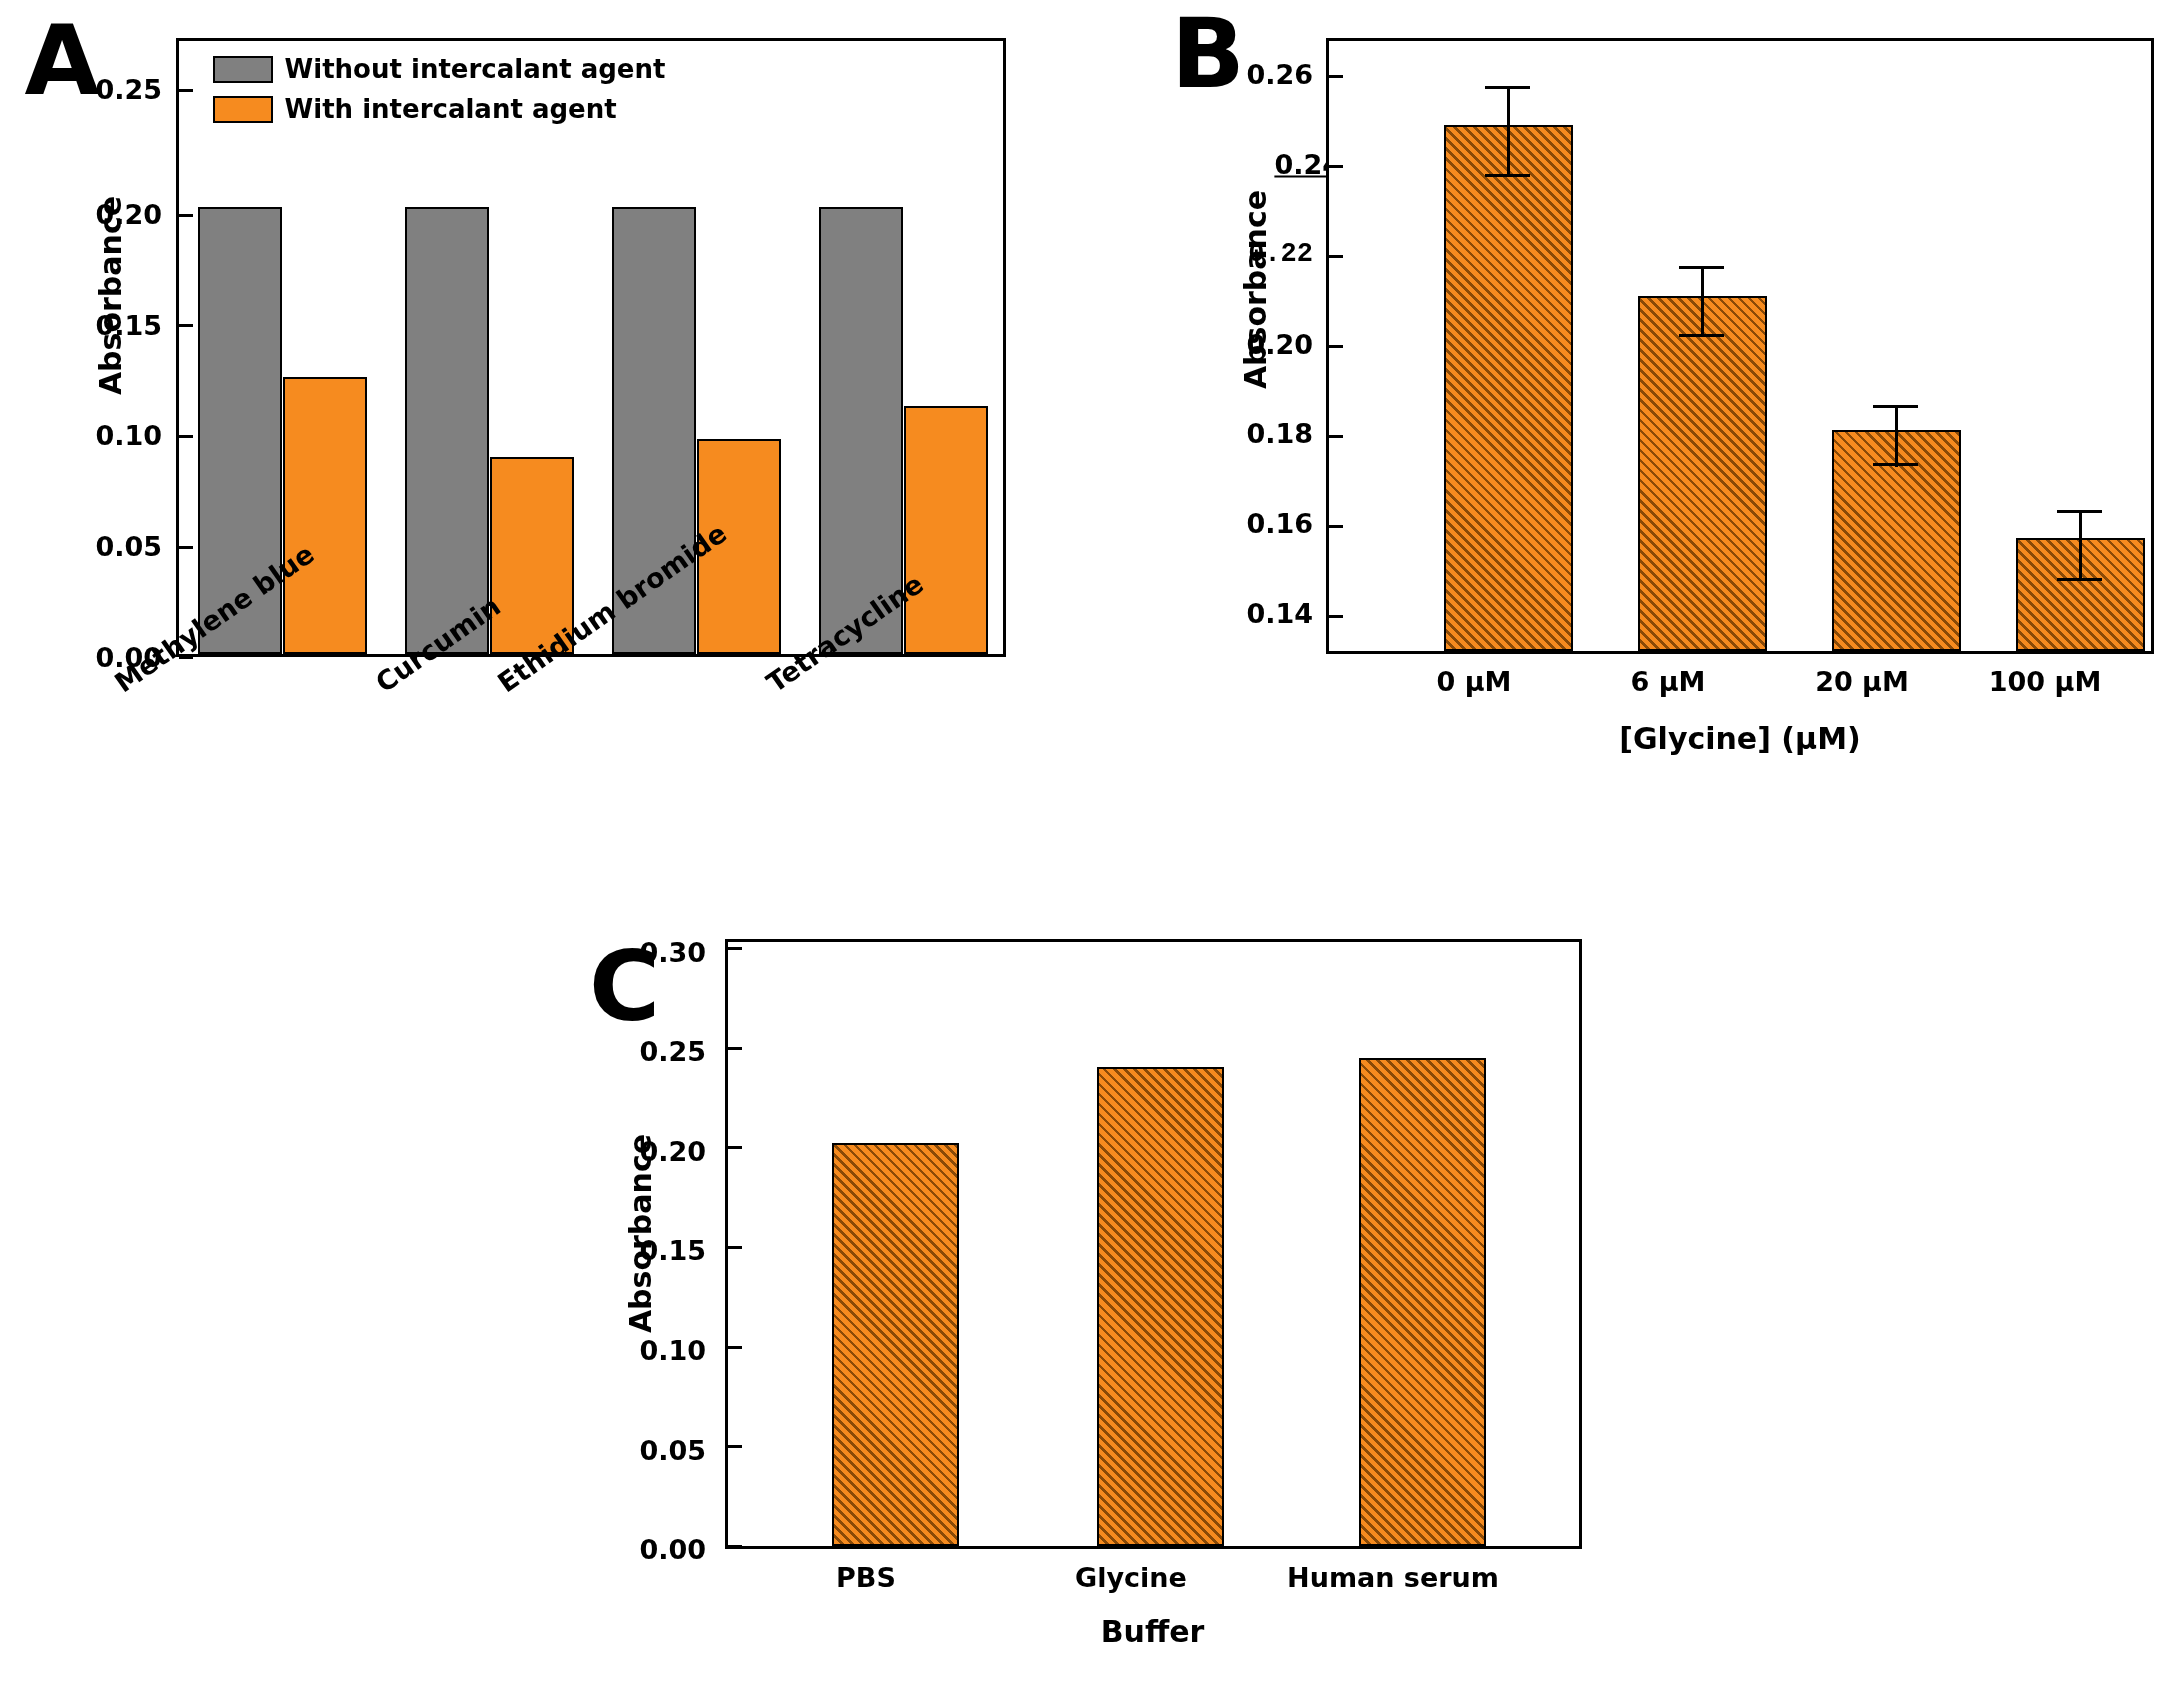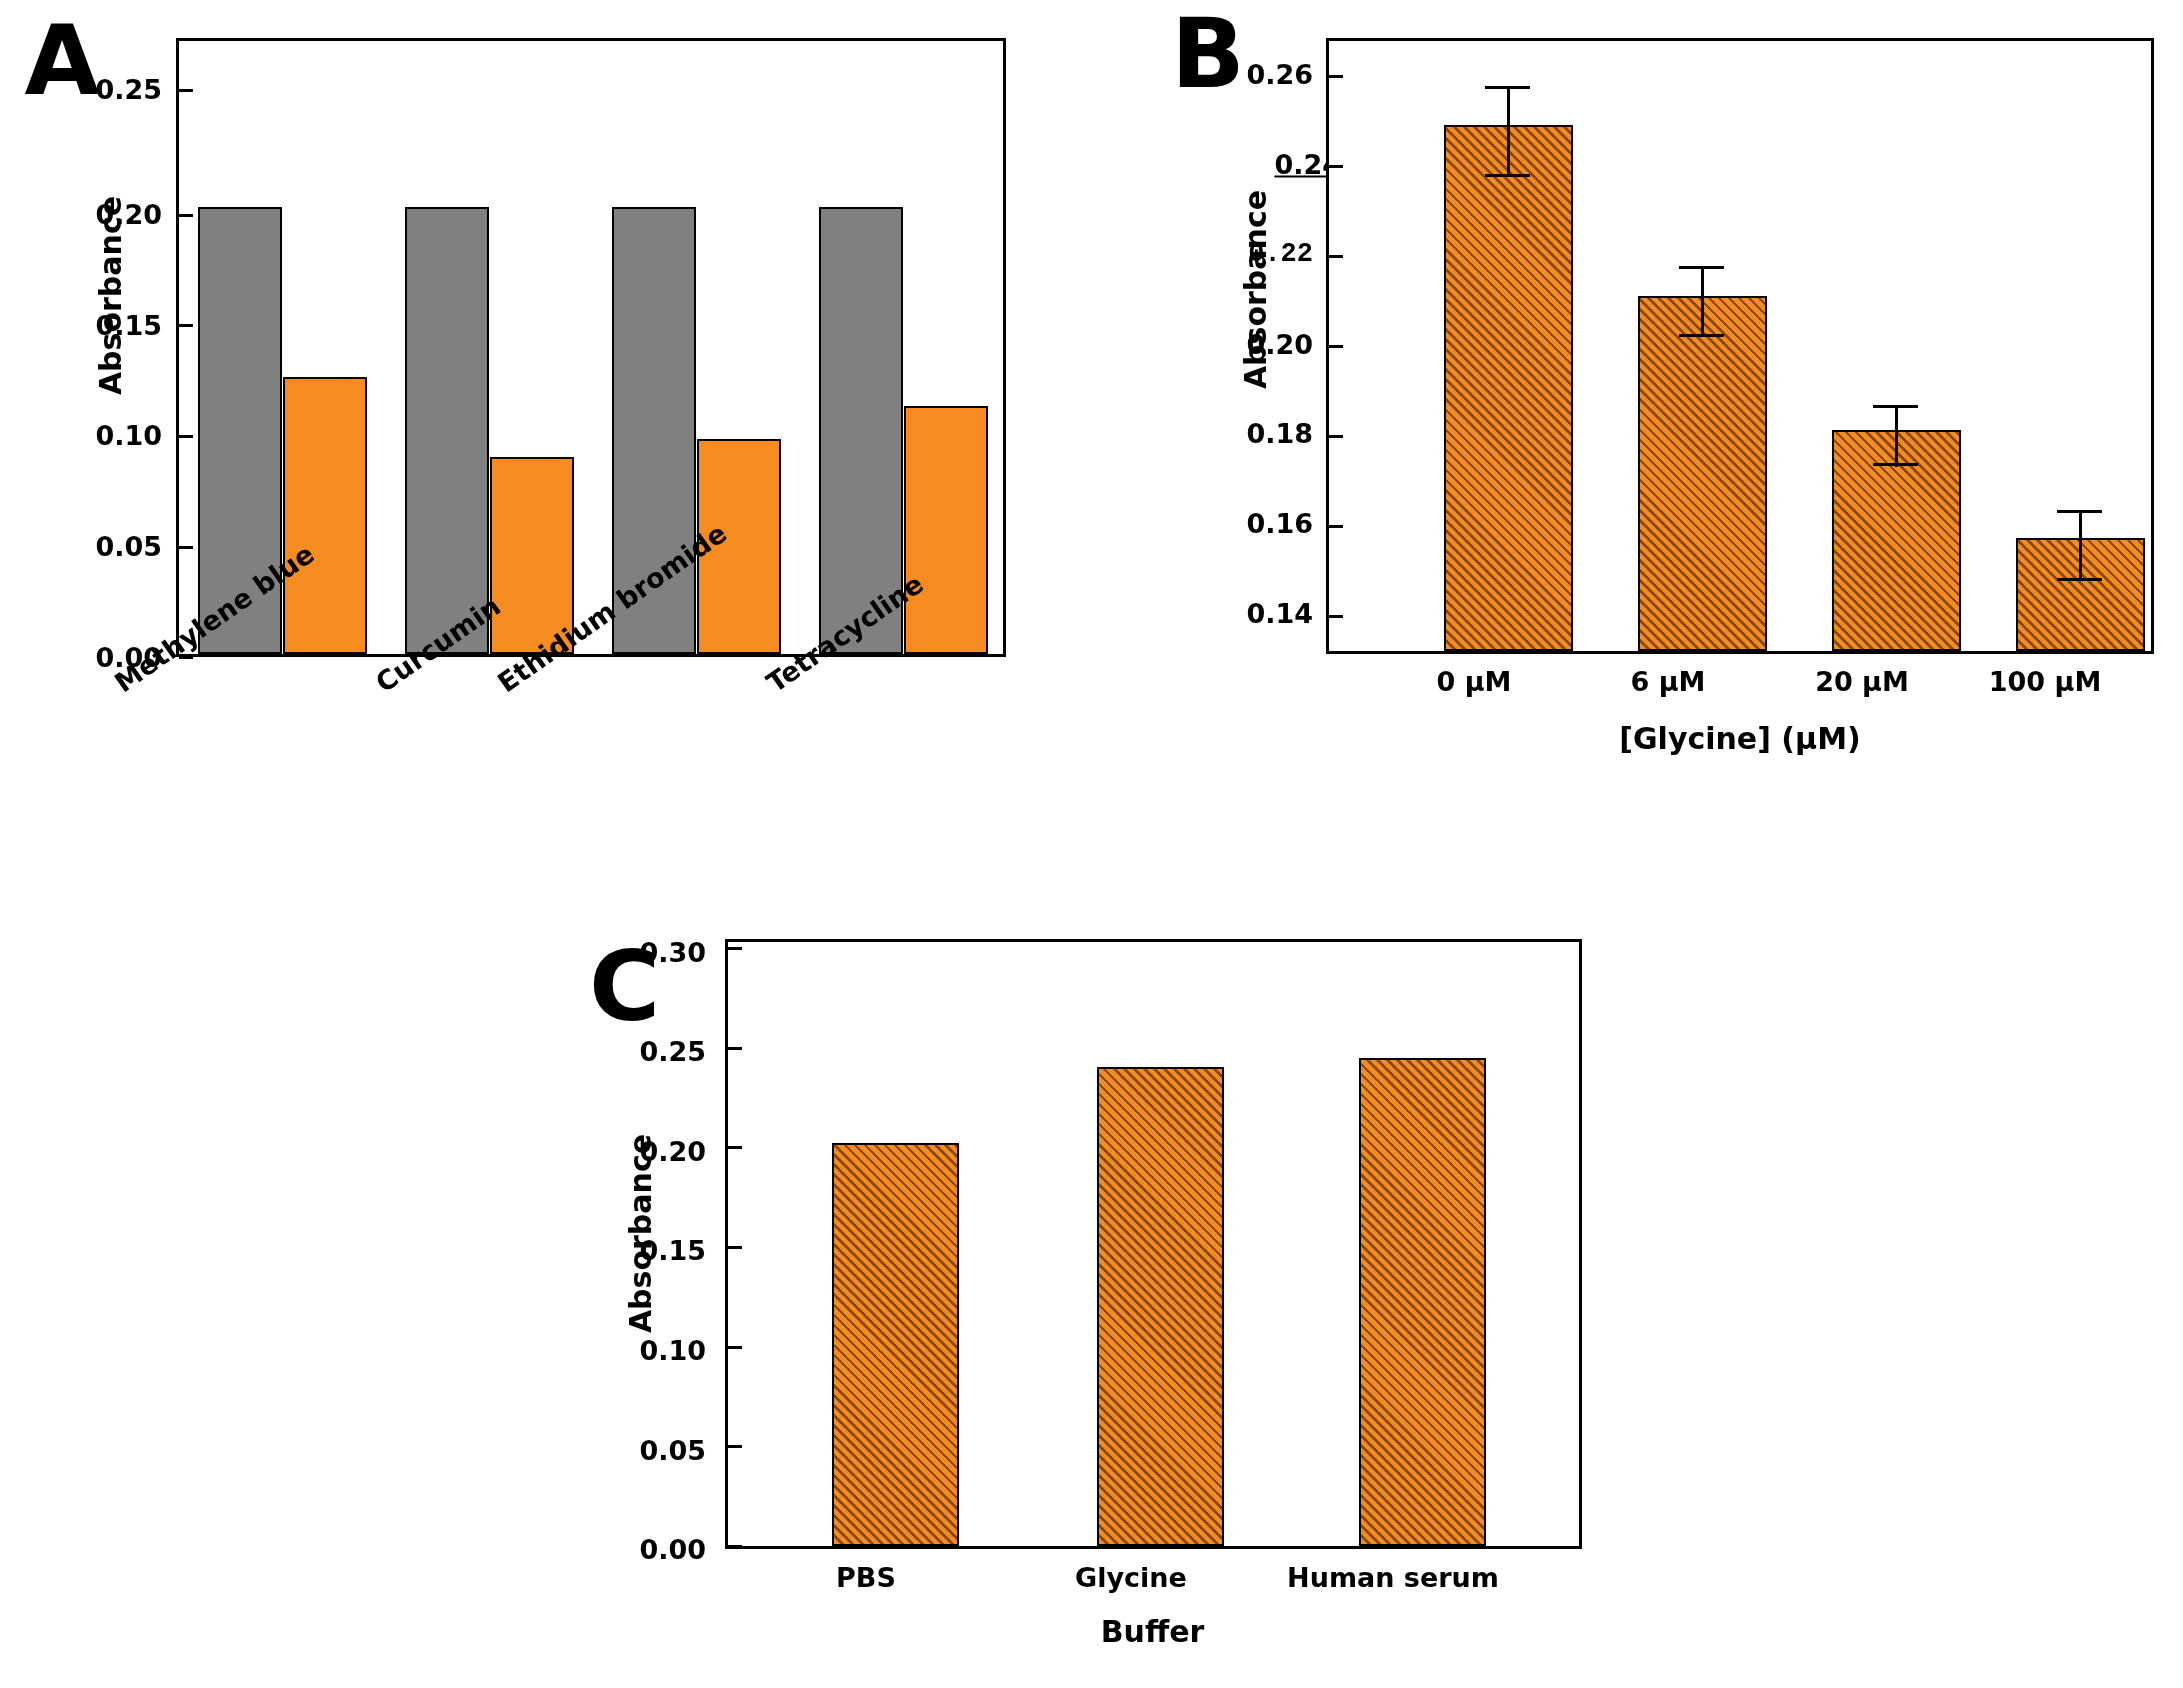--- a/index.html
+++ b/index.html
@@ -167,20 +167,30 @@
 
     <div class="bar bar-gray" style="left:226px; bottom:0; width:84px; height:447px;"></div>
     <div class="bar bar-orange-plain" style="left:311px; bottom:0; width:84px; height:197px;"></div>
 
     <div class="bar bar-gray" style="left:433px; bottom:0; width:84px; height:447px;"></div>
     <div class="bar bar-orange-plain" style="left:518px; bottom:0; width:84px; height:215px;"></div>
 
     <div class="bar bar-gray" style="left:640px; bottom:0; width:84px; height:447px;"></div>
     <div class="bar bar-orange-plain" style="left:725px; bottom:0; width:84px; height:248px;"></div>
 
+    <div class="legend" style="left:34px; top:13px;">
+      <div class="legend-row">
+        <div class="legend-swatch gray"></div>
+        <div class="legend-label">Without intercalant agent</div>
+      </div>
+      <div class="legend-row">
+        <div class="legend-swatch orange"></div>
+        <div class="legend-label">With intercalant agent</div>
+      </div>
+    </div>
   </div>
 
   <div class="rot-xlabel" style="left:109px; top:673px; font-size:27px;">Methylene blue</div>
   <div class="rot-xlabel" style="left:370px; top:673px; font-size:27px;">Curcumin</div>
   <div class="rot-xlabel" style="left:492px; top:673px; font-size:27px;">Ethidium bromide</div>
   <div class="rot-xlabel" style="left:761px; top:673px; font-size:27px;">Tetracycline</div>
 </div>
 
 <div class="panel">
 

